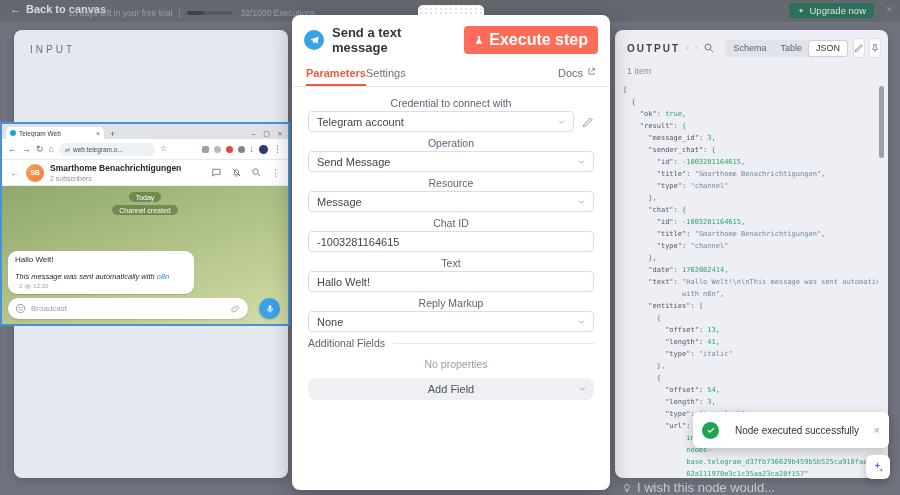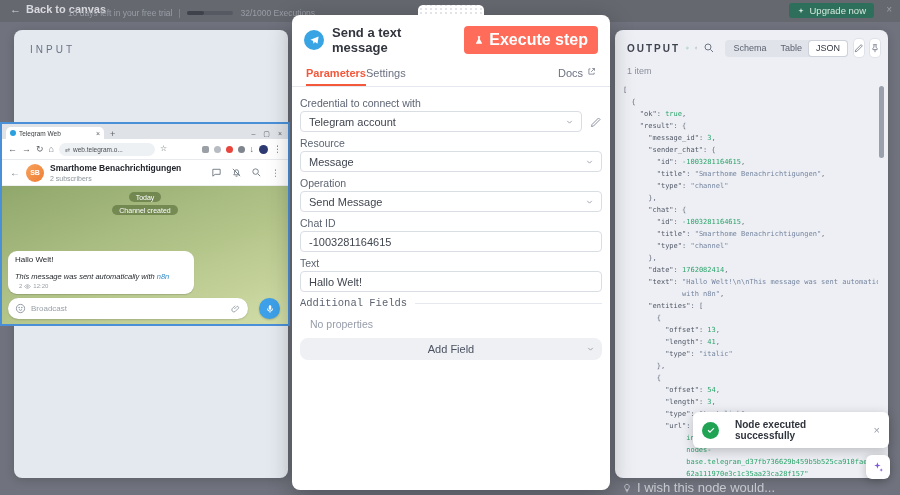--- a/index.html
+++ b/index.html
@@ -58,29 +58,29 @@
   .handle { position:absolute; left:50%; transform:translateX(-50%); top:-10px; width:66px; height:10px; background:#fff; border-radius:5px 5px 0 0;
     background-image:radial-gradient(#c4c8cf 0.8px, transparent 0.9px); background-size:5px 4px; background-position:center 2px; background-repeat:repeat; }
   .m-header { display:flex; align-items:center; gap:8px; padding:10px 12px 8px; }
   .tg-app-icon { width:20px; height:20px; border-radius:50%; background:#38a4e3; display:flex; align-items:center; justify-content:center; }
   .m-title { font-size:13px; font-weight:bold; color:#32353e; flex:1; }
   .exec-btn { background:#ff6d5a; color:#fff; font-size:16px; font-weight:bold; height:28px; padding:0 10px; border-radius:4px; display:flex; align-items:center; gap:5px; cursor:pointer; }
   .m-tabs { display:flex; align-items:flex-end; padding:0 14px; border-bottom:1px solid #e5e8ee; height:24px; }
   .tab { font-size:11px; color:#6b7180; padding-bottom:7px; cursor:pointer; }
   .tab.active { color:#f4583b; font-weight:bold; border-bottom:2px solid #f4583b; padding-bottom:5px; }
   .docs { margin-left:auto; display:flex; gap:4px; align-items:flex-start; font-size:11px; color:#6b7180; padding-bottom:7px; cursor:pointer;margin-top:25px; }
-  .m-body { padding:11px 8px 0; }
+  .m-body { padding:11px 16px 0;text-align:center; }
   .f-label { font-size:10.5px; color:#5d6472; margin-bottom:3px; line-height:10px; }
   .control { position:relative; height:21px; border:1px solid #d9dde4; border-radius:4px; background:#fff; display:flex; align-items:center; padding:0 8px; font-size:11px; color:#40454f; }
   .chev { position:absolute; right:7px; top:50%; transform:translateY(-50%); color:#9ba1ac; }
   .f-row { margin-bottom:6px; }
   .cred-row { display:flex; align-items:center; gap:8px; }
   .cred-row .control { flex:1; }
   .pencil { color:#8d93a0; cursor:pointer; }
-  .af-head { display:flex; align-items:center; gap:8px; margin-top:4px;font-family:Liberation Mono, monospace; }
+  .af-head { display:flex; align-items:center; gap:8px; margin-top:4px; }
   .af-line { flex:1; height:1px; background:#e5e8ee; }
   .no-props { font-size:10.5px; color:#979caa; margin:10px 0 8px 10px; }
   .add-field { position:relative; height:22px; background:#eef0f4; border-radius:8px; display:flex; align-items:center; justify-content:center; font-size:11px; color:#4b5160; cursor:pointer; }
 
   
   .output-panel { position:absolute; left:615px; top:30px; width:273px; height:448px; background:#edeff4; border-radius:8px; box-shadow:0 2px 10px rgba(0,0,0,.18); overflow:hidden; }
   .o-header { display:flex; align-items:center; gap:6px; padding:9px 8px 0 12px; }
   .o-title { font-size:10px; font-weight:bold; letter-spacing:2px; color:#3f4450; }
   .o-ic { color:#7b8290; }
   .o-search { margin-left:auto; color:#6f7684; cursor:pointer; }
@@ -89,21 +89,21 @@
   .seg-item.active { background:#fff; color:#32353e; box-shadow:0 0 0 1px #cdd2da; }
   .icon-btn { width:18px; height:18px; background:#fff; border-radius:4px; display:flex; align-items:center; justify-content:center; color:#6f7684; box-shadow:0 0 0 1px #dfe2e8; cursor:pointer; }
   .items-count { position:absolute; left:12px; top:36px; font-size:9px; color:#8a8f9b; }
   .json { position:absolute; left:8px; right:10px; top:54px; bottom:0; overflow:hidden; font-family:"DejaVu Sans Mono",monospace; font-size:7px; line-height:12px; white-space:pre; }
   .j-p { color:#6a7080; } .j-k { color:#4f5664; } .j-n, .j-b { color:#2da46b; } .j-s { color:#75859f; } .j-u { color:#2da46b; }
   .scroll-thumb { position:absolute; right:4px; top:56px; width:5px; height:72px; border-radius:3px; background:#9aa0ab; cursor:pointer; }
 
   
   .toast { position:absolute; right:11px; top:412px; width:196px; height:36px; background:#fff; border-radius:6px; box-shadow:0 3px 12px rgba(0,0,0,.22); display:flex; align-items:center; gap:7px; padding:0 9px; z-index:8; }
   .toast-ic { width:17px; height:17px; border-radius:50%; background:#20a454; display:flex; align-items:center; justify-content:center; flex:0 0 auto; }
-  .toast-msg { font-size:10px; font-weight:bold; color:#2f333c; flex:1;padding-left:9px; }
+  .toast-msg { font-size:10px; font-weight:normal; color:#2f333c; flex:1;padding-left:9px; }
   .toast-close { color:#9aa0ab; font-size:11px; cursor:pointer; }
   .ai-btn { position:absolute; right:10px; top:455px; width:24px; height:24px; background:#fff; border-radius:6px; box-shadow:0 2px 8px rgba(0,0,0,.22); display:flex; align-items:center; justify-content:center; z-index:8; cursor:pointer; }
   .feedback { position:absolute; left:622px; top:480px; display:flex; align-items:center; gap:5px; color:#c6c8cf; font-size:13px; cursor:pointer; }
 </style>
 </head>
 <body>
 
 <div class="topbar">
   <div class="back">
     <span>←</span>
@@ -264,51 +264,62 @@
             </span>
         </div>
         <span class="pencil">
           <svg viewBox="0 0 24 24" width="12" height="12" fill="none" stroke="currentColor" stroke-width="2">
               <path d="M3 21l4-1L20 7l-3-3L4 17z"></path>
             </svg>
         </span>
       </div>
     </div>
     <div class="f-row">
+      <div class="f-label">Operation</div>
+      <div class="control">
+        <span>Send Message</span>
+        <span class="chev">
+            <svg viewBox="0 0 24 24" width="9" height="9" fill="none" stroke="currentColor" stroke-width="2.5">
+              <path d="M6 9l6 6 6-6"></path>
+            </svg>
+          </span>
+      </div>
+    </div>
+    <div class="f-row">
       <div class="f-label">Resource</div>
       <div class="control">
         <span>Message</span>
         <span class="chev">
             <svg viewBox="0 0 24 24" width="9" height="9" fill="none" stroke="currentColor" stroke-width="2.5">
               <path d="M6 9l6 6 6-6"></path>
             </svg>
           </span>
       </div>
     </div>
     <div class="f-row">
-      <div class="f-label">Operation</div>
-      <div class="control">
-        <span>Send Message</span>
+      <div class="f-label">Chat ID</div>
+      <div class="control">
+        <span>-1003281164615</span>
+      </div>
+    </div>
+    <div class="f-row">
+      <div class="f-label">Text</div>
+      <div class="control">
+        <span>Hallo Welt!</span>
+      </div>
+    </div>
+    <div class="f-row">
+      <div class="f-label">Reply Markup</div>
+      <div class="control">
+        <span>None</span>
         <span class="chev">
             <svg viewBox="0 0 24 24" width="9" height="9" fill="none" stroke="currentColor" stroke-width="2.5">
               <path d="M6 9l6 6 6-6"></path>
             </svg>
           </span>
-      </div>
-    </div>
-    <div class="f-row">
-      <div class="f-label">Chat ID</div>
-      <div class="control">
-        <span>-1003281164615</span>
-      </div>
-    </div>
-    <div class="f-row">
-      <div class="f-label">Text</div>
-      <div class="control">
-        <span>Hallo Welt!</span>
       </div>
     </div>
     <div class="af-head">
       <span class="f-label" style="margin-bottom:0;">Additional Fields</span>
       <span class="af-line"></span>
     </div>
     <div class="no-props">No properties</div>
     <div class="add-field">
       <span>Add Field</span>
       <span class="chev">

